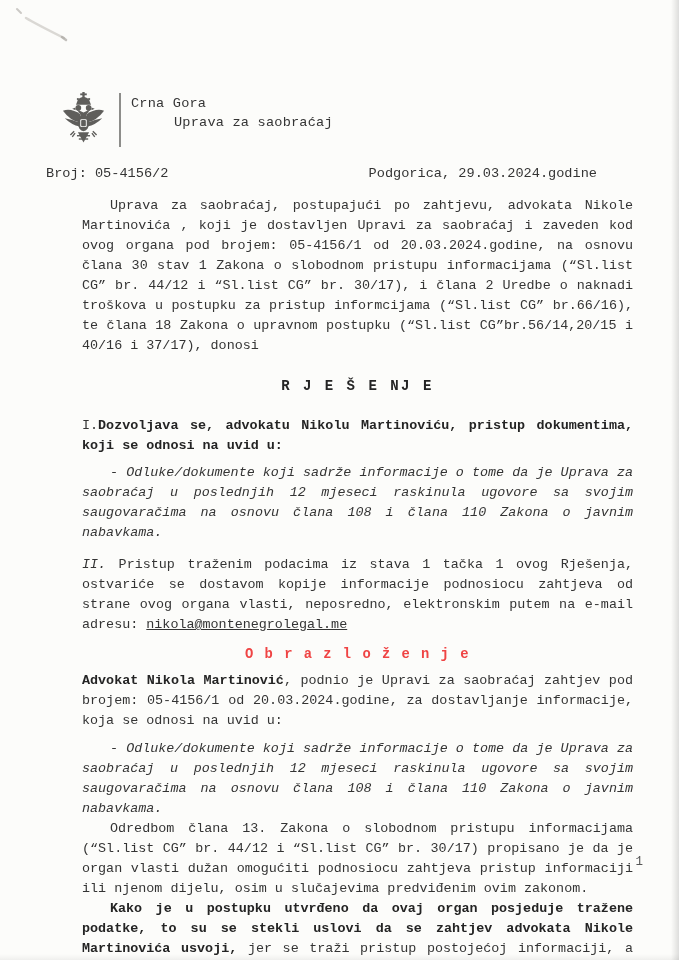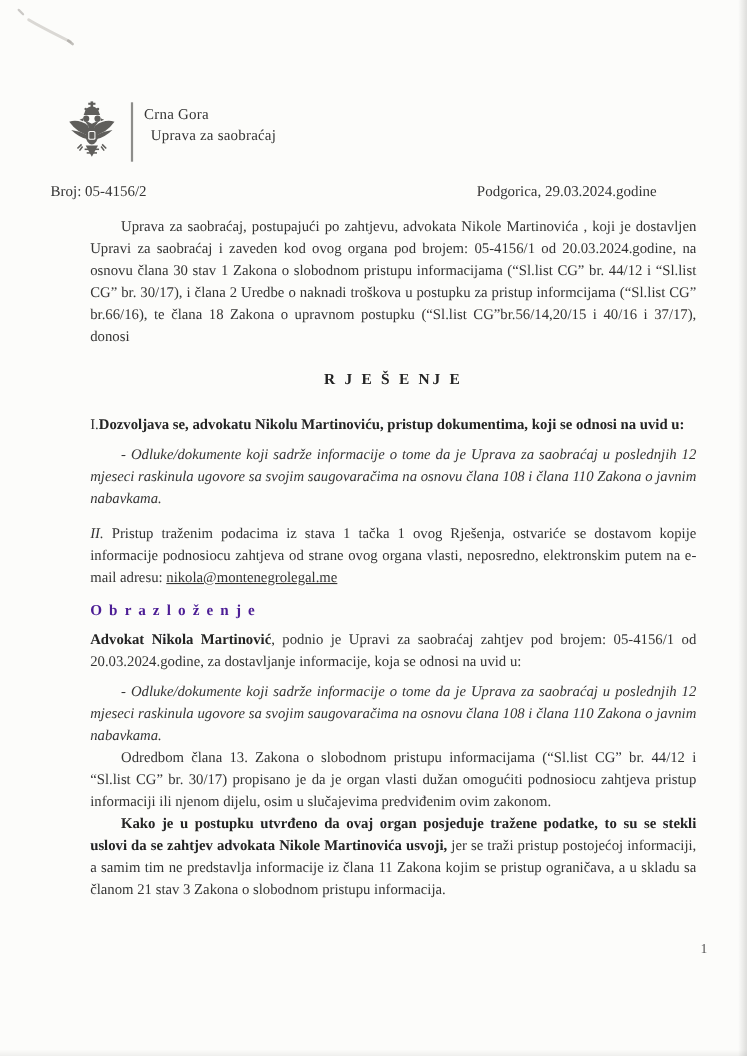--- a/index.html
+++ b/index.html
@@ -1,42 +1,42 @@
 <!DOCTYPE html>
 <html><head>
 <meta charset="utf-8">
 <style>
   html,body{margin:0;padding:0;background:#e9e9e7;}
   .page{
     position:relative;
     width:679px;height:960px;
     margin:0 auto;
     background:#fcfcfa;
-    font-family:Liberation Serif, serif;
+    font-family:Liberation Mono, monospace;
     color:#343434;
     overflow:hidden;
     box-sizing:border-box;
   }
   
   .page::after{
     content:"";position:absolute;top:0;right:0;width:8px;height:100%;
     background:linear-gradient(to right, rgba(0,0,0,0), rgba(0,0,0,0.12));
     pointer-events:none;
   }
   .page::before{
     content:"";position:absolute;left:0;bottom:0;width:100%;height:6px;
     background:linear-gradient(to bottom, rgba(0,0,0,0), rgba(0,0,0,0.05));
     pointer-events:none;
   }
   .pencil{position:absolute;top:6px;left:12px;}
   .letterhead{position:absolute;top:92px;left:60px;display:flex;align-items:flex-start;}
   .coat{margin-right:8px;opacity:.88;}
   .lh-divider{width:2px;height:54px;background:#8d8d8a;margin:1px 10px 0 4px;}
   .org-lines{padding-top:3px;font-size:13.6px;line-height:17px;letter-spacing:.2px;}
-  .org-line2{padding-left:6px;margin-top:2px;}
+  .org-line2{padding-left:6px;margin-top:2px;margin-left:37px;}
   .ref-row{
     position:absolute;top:166px;left:46px;width:551px;
     display:flex;justify-content:space-between;font-size:13.6px;
   }
   .body{
     position:absolute;top:196px;left:62px;width:551px;
     font-size:13.4px;line-height:20px;text-align:justify;margin-left:20px;
   }
   .body p{margin:0;}
   .indent{text-indent:28px;}
@@ -46,22 +46,22 @@
     margin:20px 0 0;text-align:center;font-size:14px;font-weight:bold;
     letter-spacing:2.5px;color:#242424;
   }
   .p-item1{margin-top:20px !important;font-weight:bold;color:#242424;}
   .p-item1 .prefix{font-weight:normal;color:#343434;}
   .p-detail{margin-top:7px !important;font-style:italic;}
   .p-item2{margin-top:12px !important;}
   .email{text-decoration:underline;}
   .p-item3{margin-top:10px !important;}
   .obraz-title{
-    margin:10px 0 0;font-size:13.8px;font-weight:bold;
-    letter-spacing:1.5px;color:#4c1d95;
+    margin:10px 0 0;text-align:center;font-size:13.8px;font-weight:bold;
+    letter-spacing:1.5px;color:#ef4444;
   }
   .p-advokat{margin-top:6px !important;}
   .p-detail2{margin-top:8px !important;font-style:italic;}
   .page-num{position:absolute;top:855px;right:36px;font-size:12.5px;color:#555;}
 </style>
 </head>
 <body>
 
 <div class="page">
 

